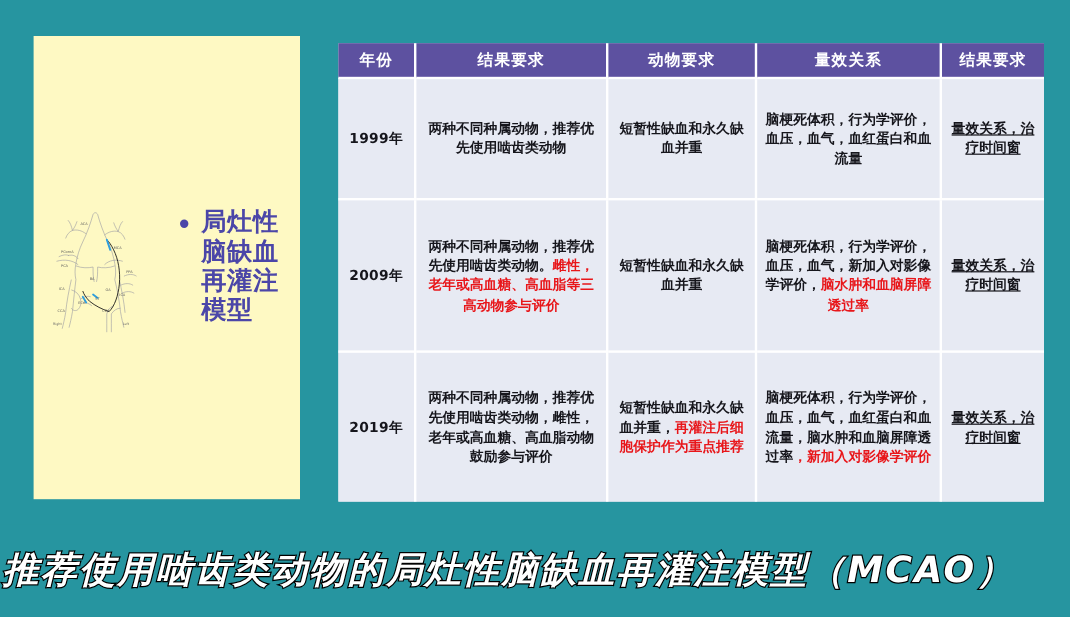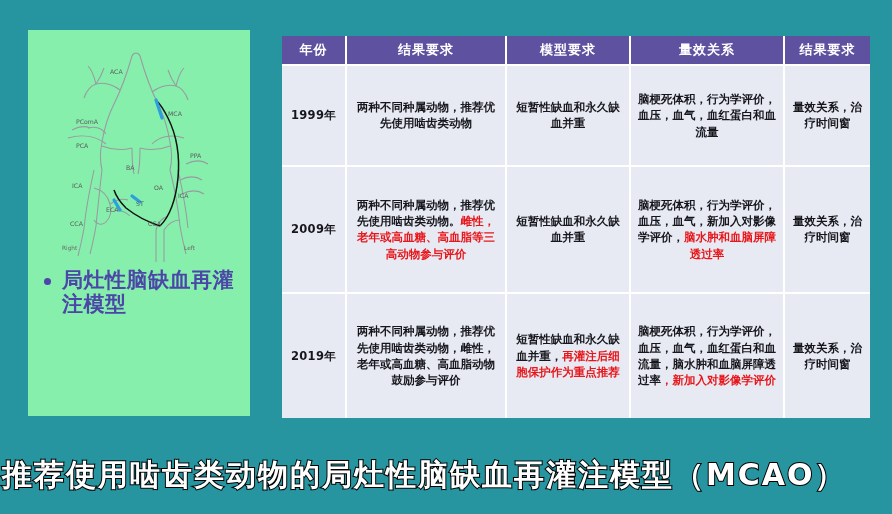--- a/index.html
+++ b/index.html
@@ -5,22 +5,22 @@
   html,body{margin:0;padding:0;}
   body{
     width:892px;height:514px;overflow:hidden;
     background:#2695a0;
     font-family:"DejaVu Sans","Liberation Sans",sans-serif;
     position:relative;
   }
   
   #left-panel{
     position:absolute;left:28px;top:30px;width:222px;height:386px;
-    background:#86efac;
-    display:flex;flex-direction:column;align-items:center;
+    background:#fef9c3;
+    display:flex;align-items:center;
   }
   #brain-figure{width:222px;height:238px;position:relative;}
   #brain-figure svg{display:block;width:100%;height:100%;}
   #bullet-list{
     margin:0;padding:0 6px 0 14px;list-style:none;
     width:100%;box-sizing:border-box;
   }
   #bullet-list li{
     position:relative;padding-left:20px;
     color:#4b46a8;font-weight:bold;font-size:21px;line-height:1.16;
@@ -42,39 +42,40 @@
     border-right:2px solid #ffffff;border-bottom:2px solid #ffffff;
     text-align:center;vertical-align:middle;
   }
   #req-table th:last-child{border-right:none;}
   #req-table td{
     background:#e7eaf3;color:#16161c;font-size:11.5px;line-height:1.42;
     padding:6px 5px;text-align:center;vertical-align:middle;
     border-right:2px solid #ffffff;border-bottom:2px solid #ffffff;
     font-weight:bold;
   }
-  #req-table td:last-child{border-right:none;}
+  #req-table td:last-child{border-right:none;text-decoration:underline;}
   #req-table tr:last-child td{border-bottom:none;}
   .year-cell{font-size:12.5px;font-weight:bold;letter-spacing:.3px;margin-left:12px;}
   .hl{color:#e8161a;}
   .c-year{width:64px;}
   .c-animal{width:160px;}
   .c-model{width:124px;}
   .c-index{width:154px;}
   .c-result{width:86px;}
   
   #bottom-banner{
     position:absolute;left:0;top:437px;width:892px;height:77px;
     background:#2695a0;display:flex;align-items:center;
   }
   #banner-text{
     color:#ffffff;font-size:30px;font-weight:bold;letter-spacing:2px;
     white-space:nowrap;padding-left:2px;
     -webkit-text-stroke:2px #000000;
     paint-order:stroke fill;
+    font-style:italic;
   }
   .svg-lbl{font-size:6.2px;fill:#5a5a5a;font-family:"DejaVu Sans","Liberation Sans",sans-serif;}
   .svg-lbl-sm{font-size:5.8px;fill:#6a6a6a;font-family:"DejaVu Sans","Liberation Sans",sans-serif;}
   .vessel{fill:none;stroke:#9a9aa2;stroke-width:1.05;}
   .suture{fill:none;stroke:#111111;stroke-width:1.5;}
   .blue-mark{fill:none;stroke:#2d9ede;stroke-width:3.2;stroke-linecap:round;}
 </style>
 </head>
 <body>
 
@@ -162,21 +163,21 @@
     <col class="c-year">
       <col class="c-animal">
       <col class="c-model">
       <col class="c-index">
       <col class="c-result">
   </colgroup>
   <thead>
     <tr>
       <th>年份</th>
       <th>结果要求</th>
-      <th>模型要求</th>
+      <th>动物要求</th>
       <th>量效关系</th>
       <th>结果要求</th>
     </tr>
   </thead>
   <tbody id="table-body">
       <tr>
         <td class="year-cell">1999年</td>
         <td><span>两种不同种属动物，推荐优先使用啮齿类动物</span></td>
         <td><span>短暂性缺血和永久缺血并重</span></td>
         <td><span>脑梗死体积，行为学评价，血压，血气，血红蛋白和血流量</span></td>

